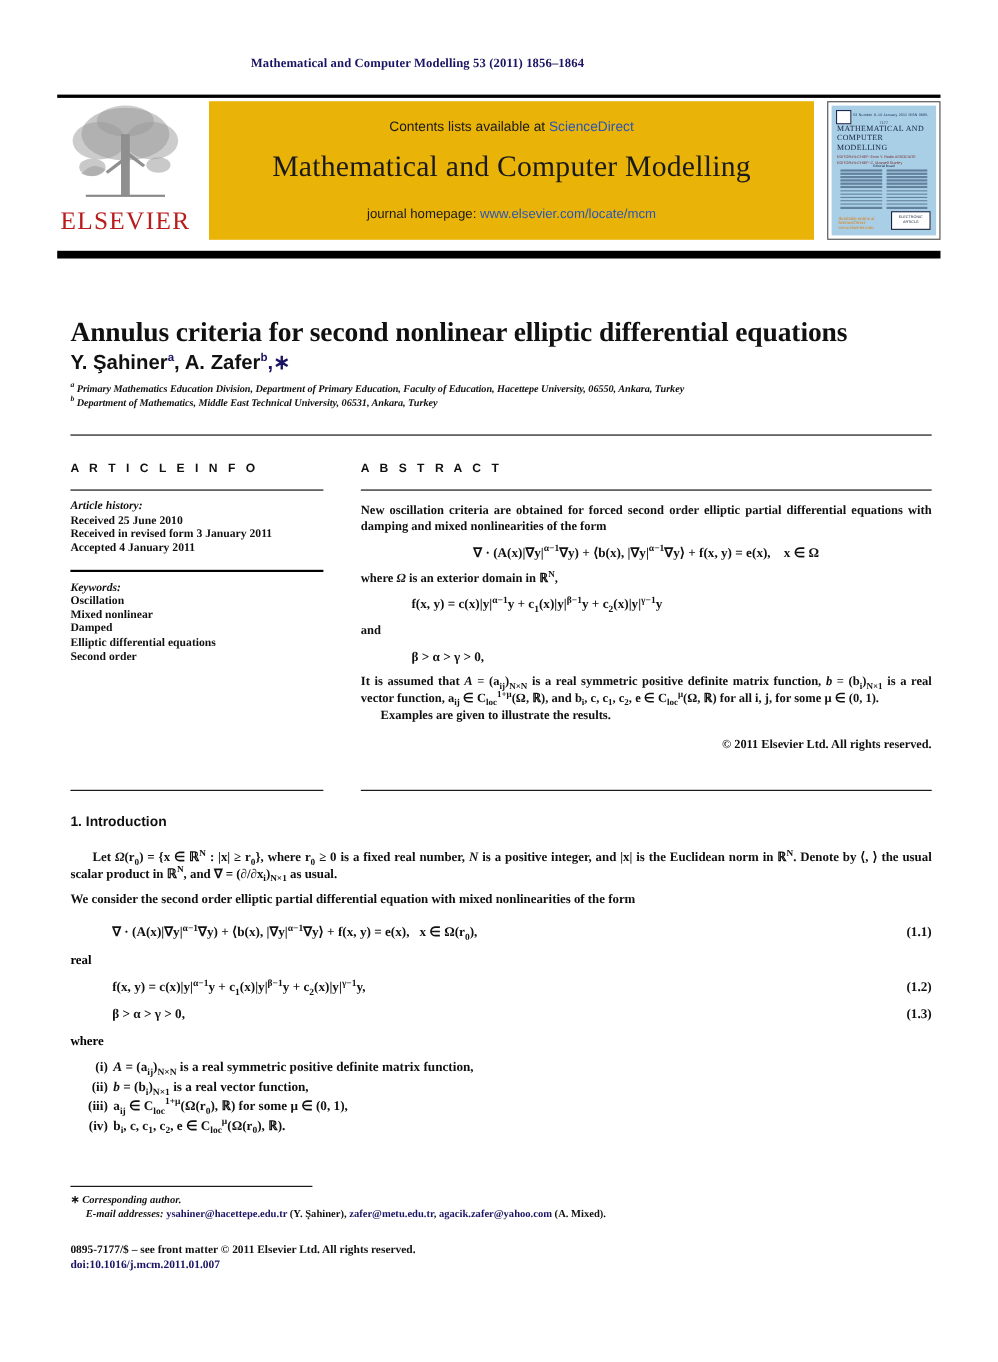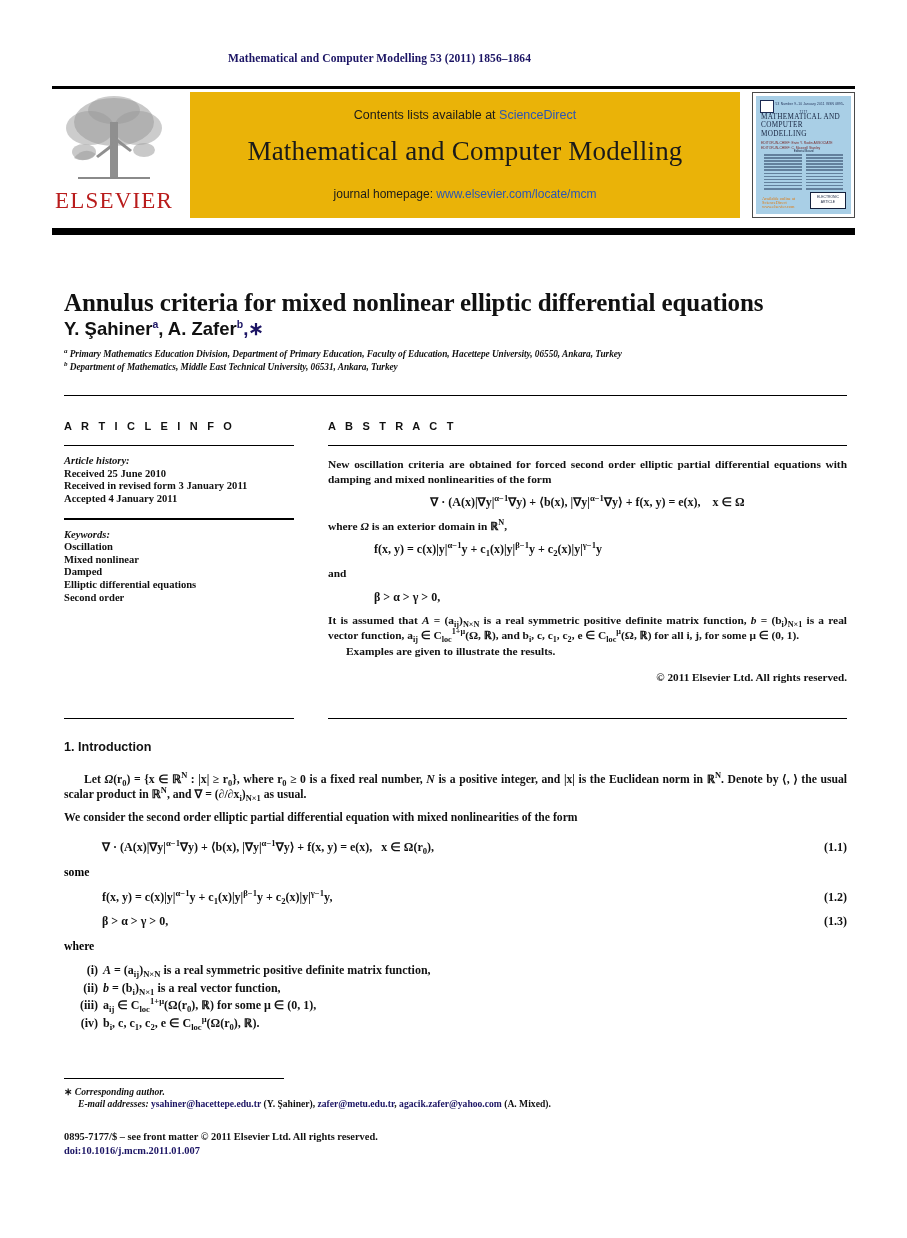--- a/index.html
+++ b/index.html
@@ -566,21 +566,21 @@
         <div class="cover-foot-right">
           <div>ELECTRONIC</div>
           <div>ARTICLE</div>
         </div>
       </div>
     </div>
   </div>
 
   <div class="masthead-bottom-rule"></div>
 
-  <h1 class="title">Annulus criteria for mixed nonlinear elliptic differential equations</h1>
+  <h1 class="title">Annulus criteria for second nonlinear elliptic differential equations</h1>
   <div class="authors">Y. Şahiner<sup>a</sup>, A. Zafer<sup>b</sup><span class="star">,∗</span></div>
   <div class="affil affil-a">
     <sup>a</sup> <span>Primary Mathematics Education Division, Department of Primary Education, Faculty of Education, Hacettepe University, 06550, Ankara, Turkey</span>
   </div>
   <div class="affil affil-b">
     <sup>b</sup> <span>Department of Mathematics, Middle East Technical University, 06531, Ankara, Turkey</span>
   </div>
 
   <div class="rule-after-affil"></div>
 
@@ -629,21 +629,21 @@
   </div>
   <div class="body-text p2">
     <span>We consider the second order elliptic partial differential equation with mixed nonlinearities of the form</span>
   </div>
 
   <div class="numbered-eq eq11">
     <span class="inner">∇ · (A(x)|∇y|<sup>α−1</sup>∇y) + ⟨b(x), |∇y|<sup>α−1</sup>∇y⟩ + f(x, y) = e(x),&nbsp;&nbsp; x ∈ Ω(r<sub>0</sub>),</span>
     <span class="tag">(1.1)</span>
   </div>
 
-  <div class="with-word">some</div>
+  <div class="with-word">real</div>
 
   <div class="numbered-eq eq12">
     <span class="inner">f(x, y) = c(x)|y|<sup>α−1</sup>y + c<sub>1</sub>(x)|y|<sup>β−1</sup>y + c<sub>2</sub>(x)|y|<sup>γ−1</sup>y,</span>
     <span class="tag">(1.2)</span>
   </div>
   <div class="numbered-eq eq13">
     <span class="inner">β &gt; α &gt; γ &gt; 0,</span>
     <span class="tag">(1.3)</span>
   </div>
 

